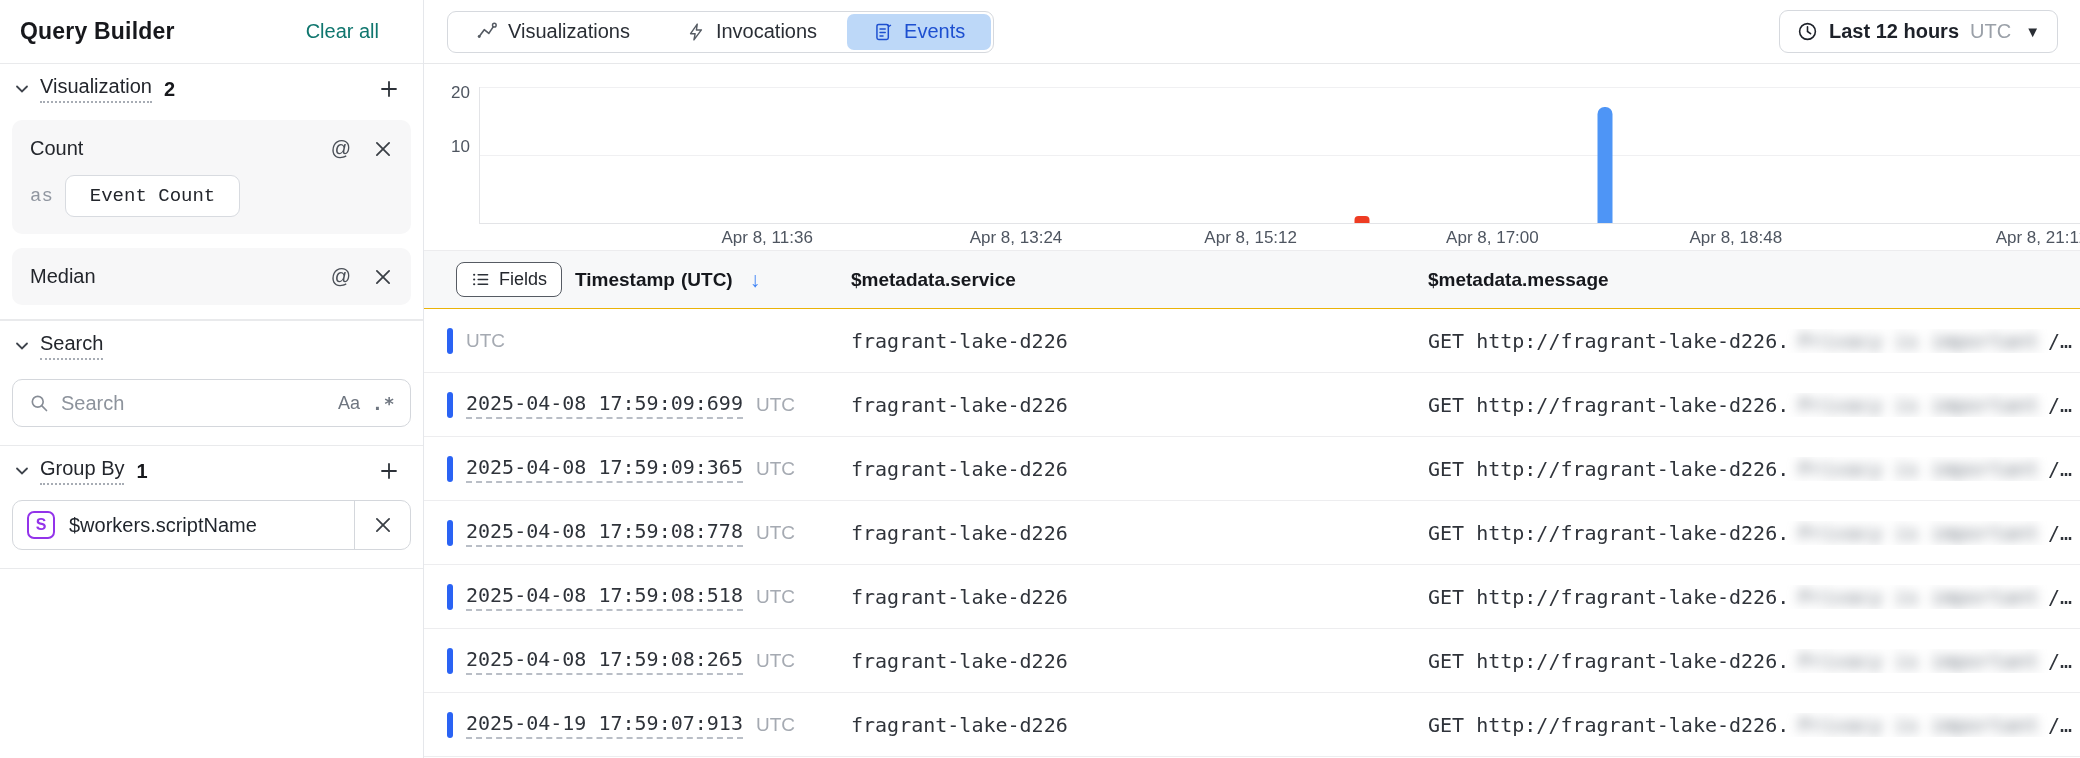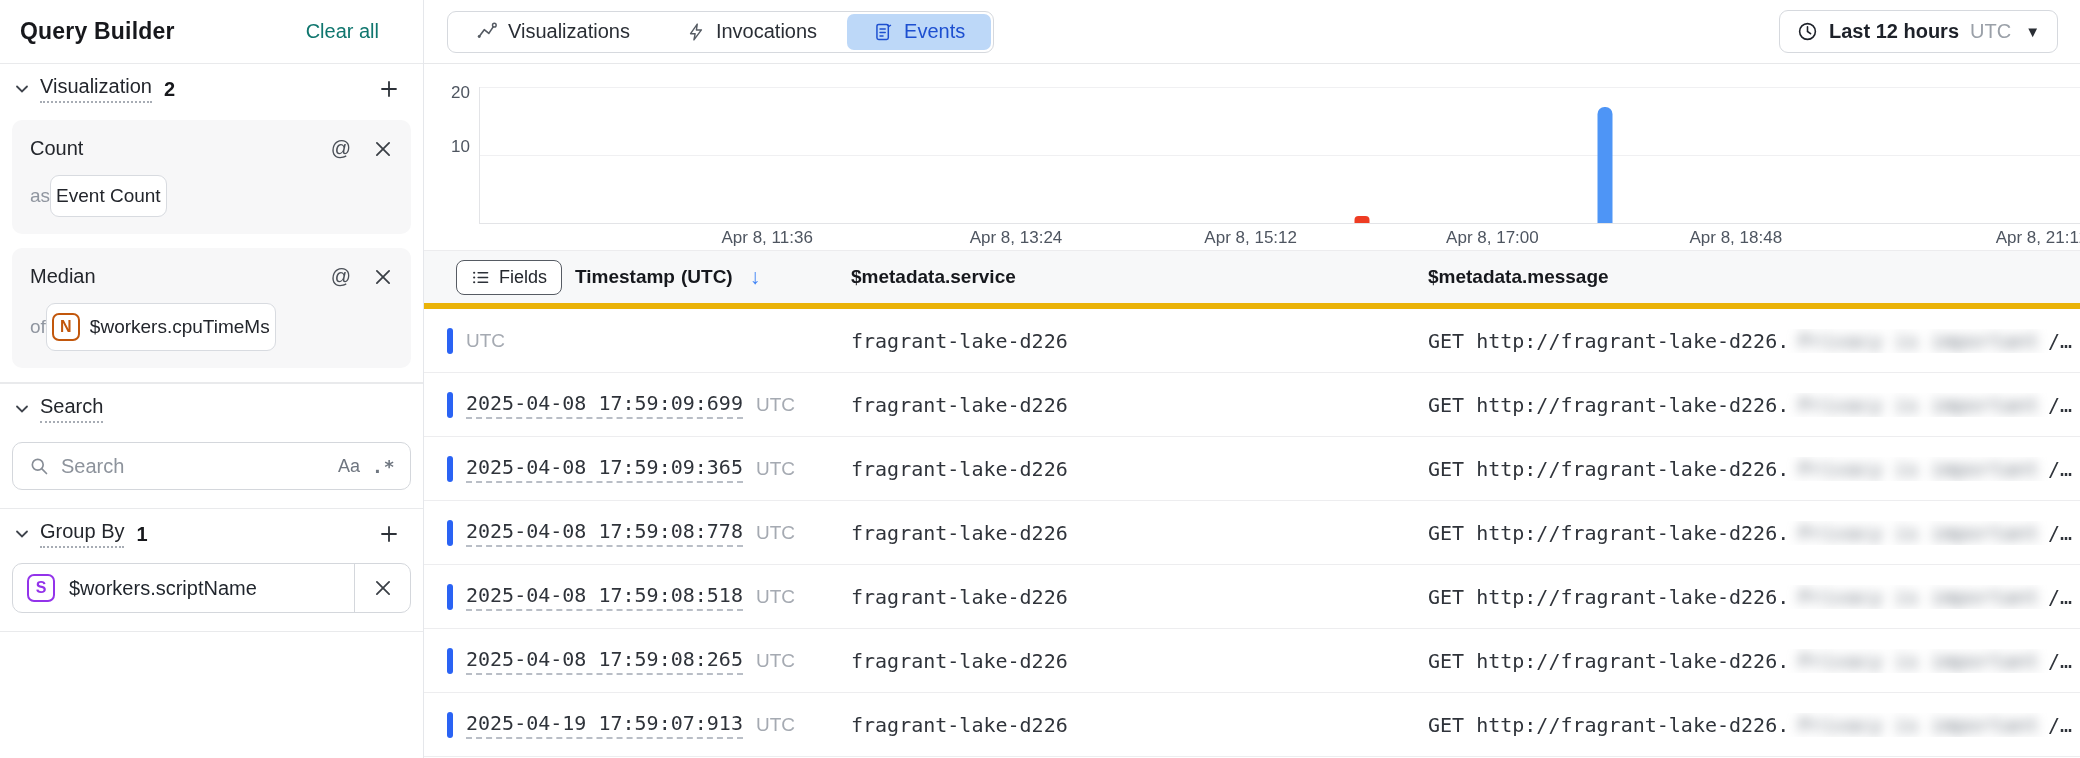--- a/index.html
+++ b/index.html
@@ -23,23 +23,23 @@
   .sec-count { font-size: 20px; font-weight: 700; color: #17181c; margin-left: 2px; }
   .plus-btn { margin-left: auto; width: 28px; height: 28px; display: flex; align-items: center; justify-content: center; color: #2c3138; cursor: pointer; }
   .divider { height: 1px; background: #e9eaec; width: 100%; }
 
   .card { margin: 6px 12px 14px 12px; background: #f7f7f8; border-radius: 10px; padding: 17px 18px; }
   .card-head { display: flex; align-items: flex-start; }
   .card-title { font-size: 20px; color: #23262c; }
   .card-icons { margin-left: auto; display: flex; align-items: center; gap: 22px; }
   .at-icon { font-size: 20px; color: #4b5058; cursor: pointer; }
   .x-icon { width: 20px; height: 20px; color: #3a3f46; cursor: pointer; display: inline-flex; }
-  .card-body { margin-top: 15px; display: flex; align-items: center; gap: 0; }
+  .card-body { margin-top: 15px; display: flex; align-items: center; gap: 12px; font-family: Liberation Mono, monospace; }
   .prefix { font-size: 19px; color: #9096a0; }
-  .pill-input { background: #fff; border: 1px solid #d8dbe0; border-radius: 9px; padding: 9px 5px; font-size: 19px; color: #23262c; display: inline-flex; align-items: center; gap: 10px; }
+  .pill-input { background: #fff; border: 1px solid #d8dbe0; border-radius: 9px; padding: 9px 24px; font-size: 19px; color: #23262c; display: inline-flex; align-items: center; gap: 10px; }
   .type-badge { width: 28px; height: 28px; border-radius: 7px; border: 2px solid; display: inline-flex; align-items: center; justify-content: center; font-size: 16px; font-weight: 700; background: #fff; }
   .badge-n { border-color: #c2570c; color: #c2570c; }
   .badge-s { border-color: #9333ea; color: #9333ea; }
 
   .search-box { margin: 8px 12px 18px 12px; height: 48px; border: 1px solid #d4d7dc; border-radius: 10px; display: flex; align-items: center; padding: 0 16px; gap: 12px; background: #fff; }
   .search-box input { border: none; outline: none; flex: 1; font-size: 20px; color: #23262c; font-family: "Liberation Sans", sans-serif; background: transparent; }
   .search-box input::placeholder { color: #8d939c; }
   .search-opt { color: #6f7680; font-size: 18px; cursor: pointer; }
   .regex-opt { font-family: "DejaVu Sans Mono", monospace; font-weight: 700; letter-spacing: 1px; }
 
@@ -64,21 +64,21 @@
   
   .chart { height: 186px; min-height: 186px; position: relative; background: #fff; }
   .ytick { position: absolute; left: 0; width: 46px; text-align: right; font-size: 17px; color: #4e5560; }
   .plot { position: absolute; left: 55px; right: 0; top: 23px; height: 137px; border-left: 1px solid #e3e4e7; border-bottom: 1px solid #e3e4e7; }
   .gridline { position: absolute; left: 0; right: 0; height: 1px; background: #f0f0f2; }
   .bar { position: absolute; bottom: 0; width: 15px; transform: translateX(-50%); }
   .xtick { position: absolute; top: 164px; transform: translateX(-50%); font-size: 17px; color: #4e5560; white-space: nowrap; }
 
   
   .grid-cols { display: grid; grid-template-columns: 427px 577px 1fr; align-items: center; }
-  .thead { height: 59px; min-height: 59px; background: #f7f8f9; border-top: 1px solid #ececee; border-bottom: 6px solid #eab308; }
+  .thead { height: 59px; min-height: 59px; background: #f7f8f9; border-top: 1px solid #ececee; border-bottom: 1px solid #eab308; }
   .th { font-size: 19px; font-weight: 700; color: #16181d; white-space: nowrap; }
   .th-first { display: flex; align-items: center; gap: 13px; padding-left: 32px; }
   .fields-btn { display: inline-flex; align-items: center; gap: 9px; border: 1.5px solid #565b63; border-radius: 8px; background: #fff; padding: 6px 14px; font-size: 18px; color: #23262c; cursor: pointer; font-family: "Liberation Sans", sans-serif; }
   .sort-arrow { color: #3c82f6; font-size: 21px; font-weight: 700; margin-left: 4px; cursor: pointer; }
   .tz-head { margin-left: 6px; }
 
   .trow { height: 64px; min-height: 64px; border-bottom: 1px solid #ededef; cursor: pointer; background: #fff; }
   .td-ts { display: flex; align-items: center; gap: 13px; padding-left: 23px; white-space: nowrap; }
   .row-marker { width: 6px; height: 26px; border-radius: 3px; background: #2a63f4; }
   .ts-text { font-size: 20px; color: #2f333a; border-bottom: 2px dashed #b9bec6; padding-bottom: 2px; }
@@ -136,27 +136,20 @@
       <span class="card-title">Median</span>
       <span class="card-icons">
         <span class="at-icon">@</span>
         <span class="x-icon">
           <svg width="20" height="20" viewBox="0 0 18 18">
               <path d="M3.5 3.5 L14.5 14.5 M14.5 3.5 L3.5 14.5" stroke="currentColor" stroke-width="1.6" stroke-linecap="round"></path>
             </svg>
         </span>
       </span>
     </div>
-    <div class="card-body">
-      <span class="prefix">of</span>
-      <span class="pill-input">
-        <span class="type-badge badge-n">N</span>
-        <span>$workers.cpuTimeMs</span>
-      </span>
-    </div>
   </div>
 
   <div class="divider"></div>
 
 
   <div class="divider"></div>
 
   <div class="section-row">
     <span class="chev">
       <svg width="14" height="10" viewBox="0 0 14 10">

